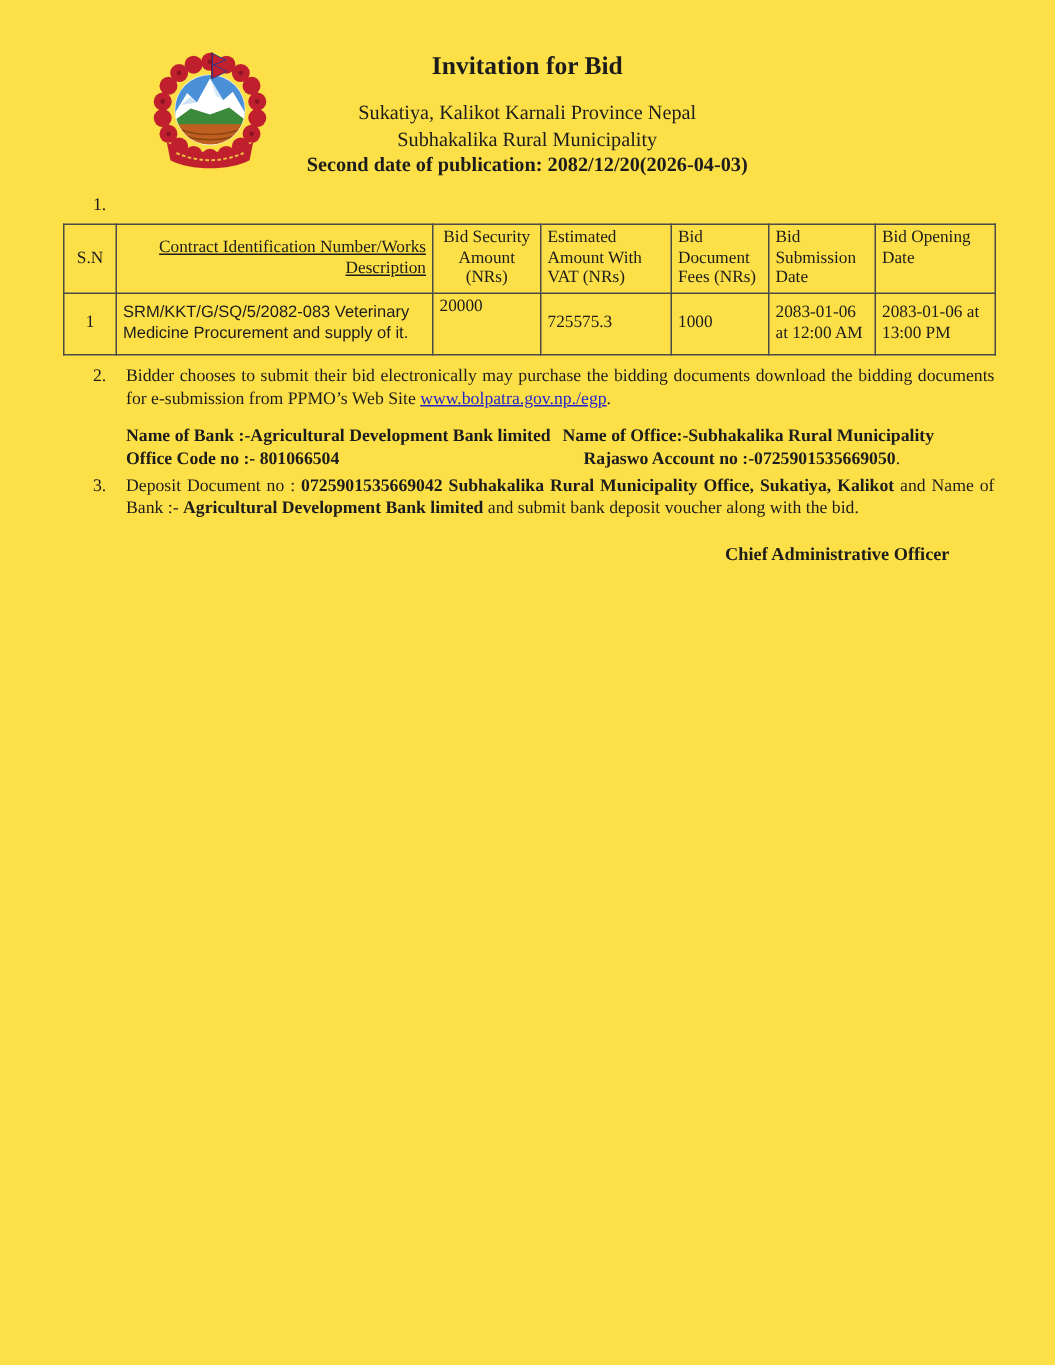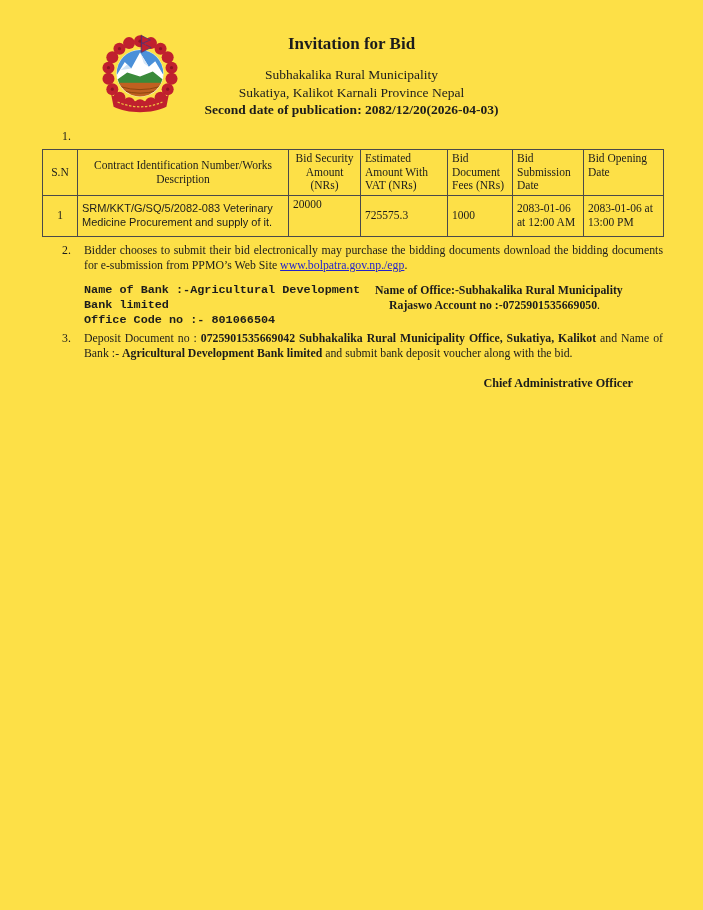--- a/index.html
+++ b/index.html
@@ -28,33 +28,33 @@
   .item3{margin-top:3px;}
   a.weblink{color:#2323cc;text-decoration:underline;cursor:pointer;}
   .b{font-weight:bold;}
   
   table.bid{border-collapse:collapse;table-layout:fixed;
             width:621px;margin:6px 0 0 42px;
             font-size:11.5px;line-height:13.5px;}
   table.bid th,table.bid td{border:1px solid #4a4a4a;padding:2px 4px;
             font-weight:normal;overflow:hidden;}
   th.h-sn{text-align:center;vertical-align:middle;}
-  th.h-desc{text-align:center;vertical-align:middle;}
+  th.h-desc{text-align:right;vertical-align:middle;text-decoration:underline;}
   th.h-sec{text-align:center;vertical-align:top;}
   th.h-left{text-align:left;vertical-align:top;}
   tr.data td{height:36px;}
   td.c-sn{text-align:center;vertical-align:middle;}
   td.c-desc{font-family:"Liberation Sans", sans-serif;font-size:11px;
             line-height:13.5px;vertical-align:middle;}
   td.c-sec{vertical-align:top;}
   td.c-mid{vertical-align:middle;}
   
   .bank{display:flex;margin:11px 40px 0 84px;
         font-size:11.8px;line-height:14.8px;font-weight:bold;}
-  .bank-left{width:291px;flex:none;font-family:Liberation Mono, monospace;}
+  .bank-left{width:291px;flex:none;}
   .bank-right{flex:1;}
   .bank-right .line2{padding-left:14px;}
   .dot{font-weight:normal;}
   
   .signature{margin-top:16px;padding-right:70px;text-align:right;
              font-size:12.2px;font-weight:bold;}
 </style>
 </head>
 <body>
 
@@ -118,22 +118,22 @@
 
       <g>
         <line x1="51.5" y1="1" x2="51.5" y2="23" stroke="#7a1020" stroke-width="1.2"></line>
         <polygon points="52,2 63,7.5 52,12" fill="#c0202e" stroke="#2b3a8c" stroke-width="0.8"></polygon>
         <polygon points="52,11 64,17 52,23" fill="#c0202e" stroke="#2b3a8c" stroke-width="0.8"></polygon>
       </g>
     </svg>
 
     <div class="doc-title">Invitation for Bid</div>
     <div class="org-block">
+      <div>Sukatiya, Kalikot Karnali Province Nepal</div>
       <div>Subhakalika Rural Municipality</div>
-      <div>Sukatiya, Kalikot Karnali Province Nepal</div>
       <div class="pub-line">Second date of publication: 2082/12/20(2026-04-03)</div>
     </div>
   </div>
 
   <div class="item item1">
     <span class="num">1.</span>
   </div>
 
   <table class="bid">
     <colgroup>

